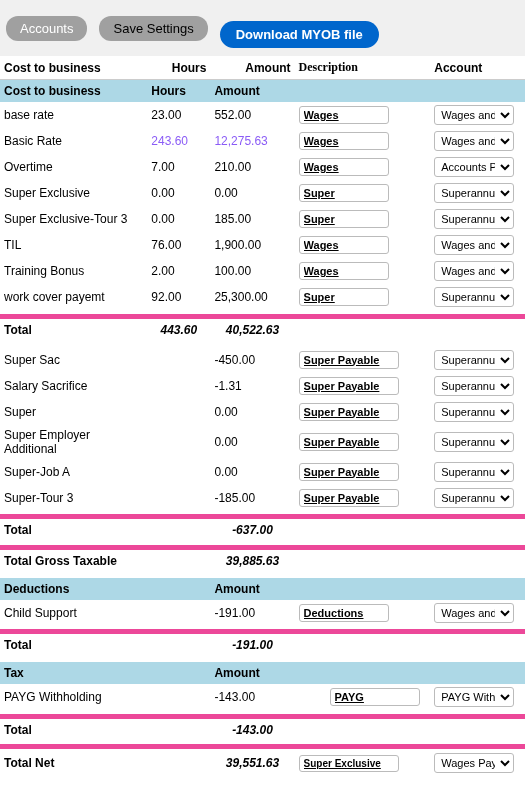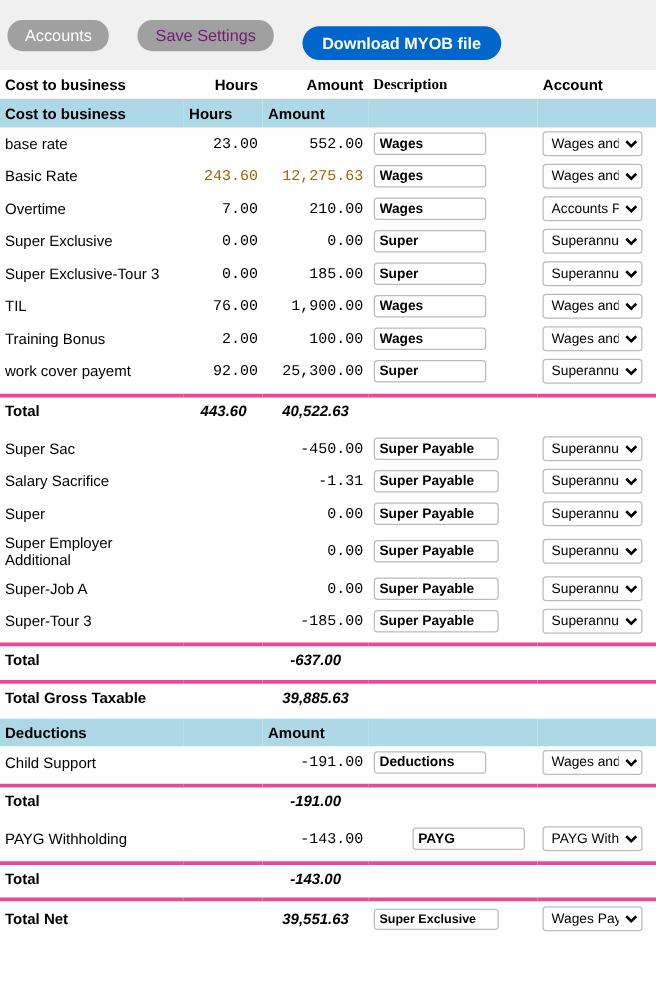--- a/index.html
+++ b/index.html
@@ -6,35 +6,35 @@
     body {
       font-family: Arial, sans-serif;
       font-size: 12px;
       background: #fff;
       width: 525px;
     }
     .top-bar {
       display: flex;
       align-items: center;
       padding: 8px 6px;
-      gap: 23px;
+      gap: 12px;
       background: #f0f0f0;
     }
     .btn-accounts {
       background: #a0a0a0;
       color: #fff;
       border: none;
       border-radius: 12px;
       padding: 5px 14px;
       cursor: pointer;
       font-size: 13px;
     }
     .btn-save {
       background: #a0a0a0;
-      color: #701a75;
+      color: #000000;
       border: none;
       border-radius: 12px;
       padding: 5px 14px;
       cursor: pointer;
       font-size: 13px;
     }
     .btn-download {
       background: #0066cc;
       color: #fff;
       border: none;
@@ -62,48 +62,49 @@
     .section-header td {
       background: #add8e6;
       font-weight: bold;
       padding: 4px 4px;
       font-size: 12px;
     }
     .data-row td {
       padding: 3px 4px;
       font-size: 12px;
     }
-    .data-row td.right { text-align: right; font-family: Liberation Mono, monospace; }
+    .data-row td.right { text-align: left; }
     .total-row td {
       padding: 4px 4px;
       font-weight: bold;
       font-size: 12px;
-      border-top: 3px solid #ec4899;
+      border-top: 5px solid #ec4899;
     }
     .total-row td.right { text-align: center; font-style: italic; }
     .spacer-row td { height: 6px; }
 
     .desc-input {
       border: 1px solid #bbb;
       border-radius: 3px;
       padding: 2px 4px;
       font-size: 11px;
       width: 90px;
       font-weight: bold;
+      text-decoration: underline;
     }
     .account-select {
       border: 1px solid #bbb;
       border-radius: 3px;
       padding: 2px 2px;
       font-size: 11px;
       width: 80px;
       background: #fff;
       cursor: pointer;
     }
-    .blue-text { color: #a16207; }
+    .blue-text { color: #8b5cf6; }
     .col-name { width: 140px; }
     .col-hours { width: 60px; text-align: right; }
     .col-amount { width: 80px; text-align: right; }
     .col-desc { width: 100px; font-family: Liberation Serif, serif; }
     .col-account { width: 90px; margin-top: 44px; }
 
     table { width: 100%; }
     td, th { vertical-align: middle; }
   </style>
 </head>
@@ -318,20 +319,27 @@
       <td></td>
       <td class="right">-191.00</td>
       <td></td>
       <td></td>
     </tr>
 
     <tr class="spacer-row">
         <td colspan="5"></td>
       </tr>
 
+    <tr class="section-header">
+      <td>Tax</td>
+      <td></td>
+      <td class="right">Amount</td>
+      <td></td>
+      <td></td>
+    </tr>
 
     <tr class="data-row">
       <td>PAYG Withholding</td>
       <td></td>
       <td class="right">-143.00</td>
       <td><input class="desc-input" value="PAYG" style="font-weight: bold; width: 90px; margin-left: 31px;"></td>
       <td><select class="account-select"><option>PAYG Withh ▼</option></select></td>
     </tr>
 
     <tr class="spacer-row">

